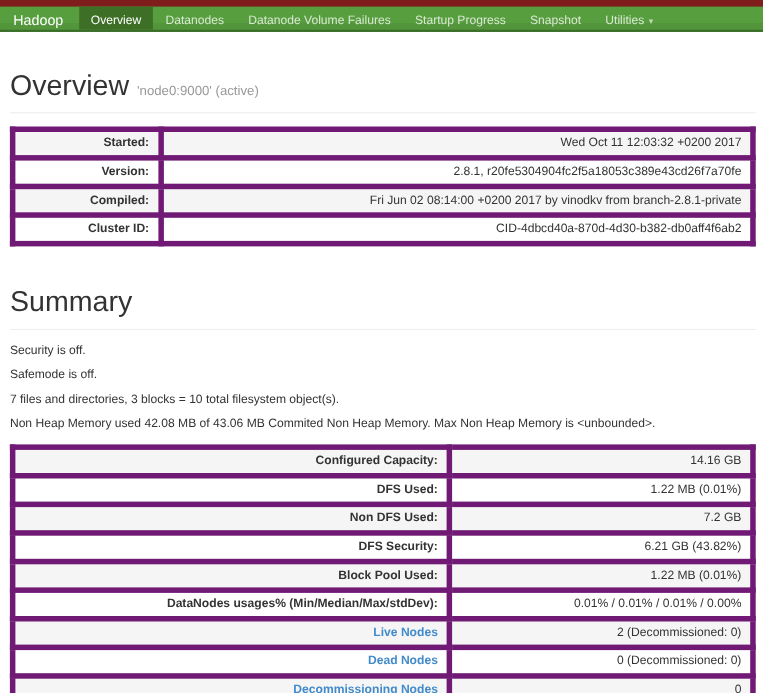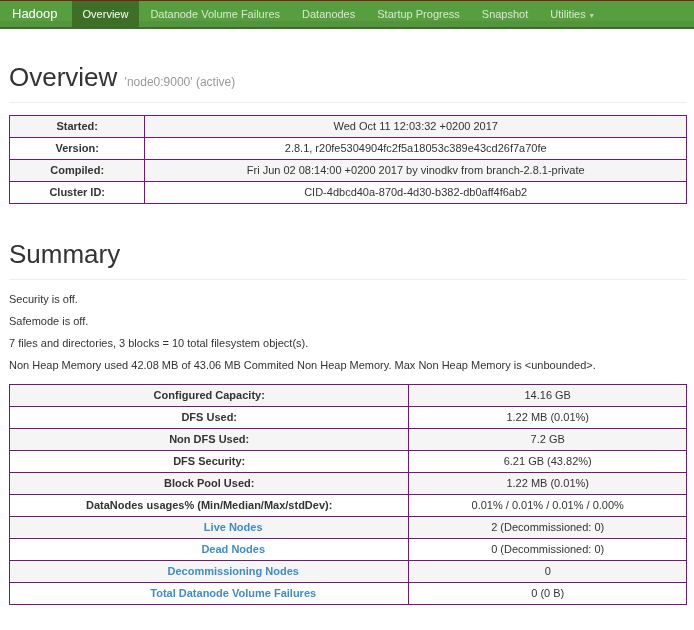--- a/index.html
+++ b/index.html
@@ -8,21 +8,21 @@
     font-family: "Liberation Sans", "DejaVu Sans", sans-serif;
     font-size: 11px;
     color: #333;
     background: #fff;
   }
 
   
   .navbar {
     height: 29px;
     background: #579e3f;
-    border-top: 1px solid #7f1d1d;
+    border-top: 6px solid #7f1d1d;
     border-bottom: 2px solid #3a6e2a;
     box-shadow: inset 0 -6px 0 rgba(0,0,0,0.05);
     display: flex;
     align-items: stretch;
   }
   .brand {
     color: #fff;
     font-size: 13px;
     line-height: 26px;
     padding: 0 14px 0 12px;
@@ -70,23 +70,23 @@
   table {
     width: 100%;
     border-collapse: collapse;
     font-size: 11px;
     border: 1px solid #ddd;
     background: #fff;
   }
   .info-table { margin-top: 12px; }
   .summary-table { margin-top: 13px; }
   th, td {
-    border: 1px solid #701a75;
+    border: 5px solid #701a75;
     padding: 5px 8px;
-    text-align: center;
+    text-align: right;
     vertical-align: top;
     line-height: 11px;
     font-weight: 400;
   }
   th { font-weight: 700; color: #333; }
   tr:nth-child(odd) { background: #f5f5f5; }
   .info-table th { width: 20%; }
   .summary-table th { width: 59%; }
   a.tlink { color: #428bca; text-decoration: none; cursor: pointer; font-weight: 700; margin-left: 48px; }
 
@@ -94,22 +94,22 @@
   .summary-text { margin-top: 13px; }
   .summary-text p { margin-bottom: 10px; line-height: 12px; }
 </style>
 </head>
 <body>
 
 <nav class="navbar">
   <a class="brand">Hadoop</a>
   <div class="nav-items">
     <a class="nav-item active">Overview</a>
+    <a class="nav-item">Datanodes</a>
     <a class="nav-item">Datanode Volume Failures</a>
-    <a class="nav-item">Datanodes</a>
     <a class="nav-item">Startup Progress</a>
     <a class="nav-item">Snapshot</a>
     <a class="nav-item"><span>Utilities</span><span class="caret">▾</span></a>
   </div>
 </nav>
 
 <div class="container">
 
   <div class="page-header first">
     <h1><span>Overview</span> <span class="subtitle">'node0:9000' (active)</span></h1>

